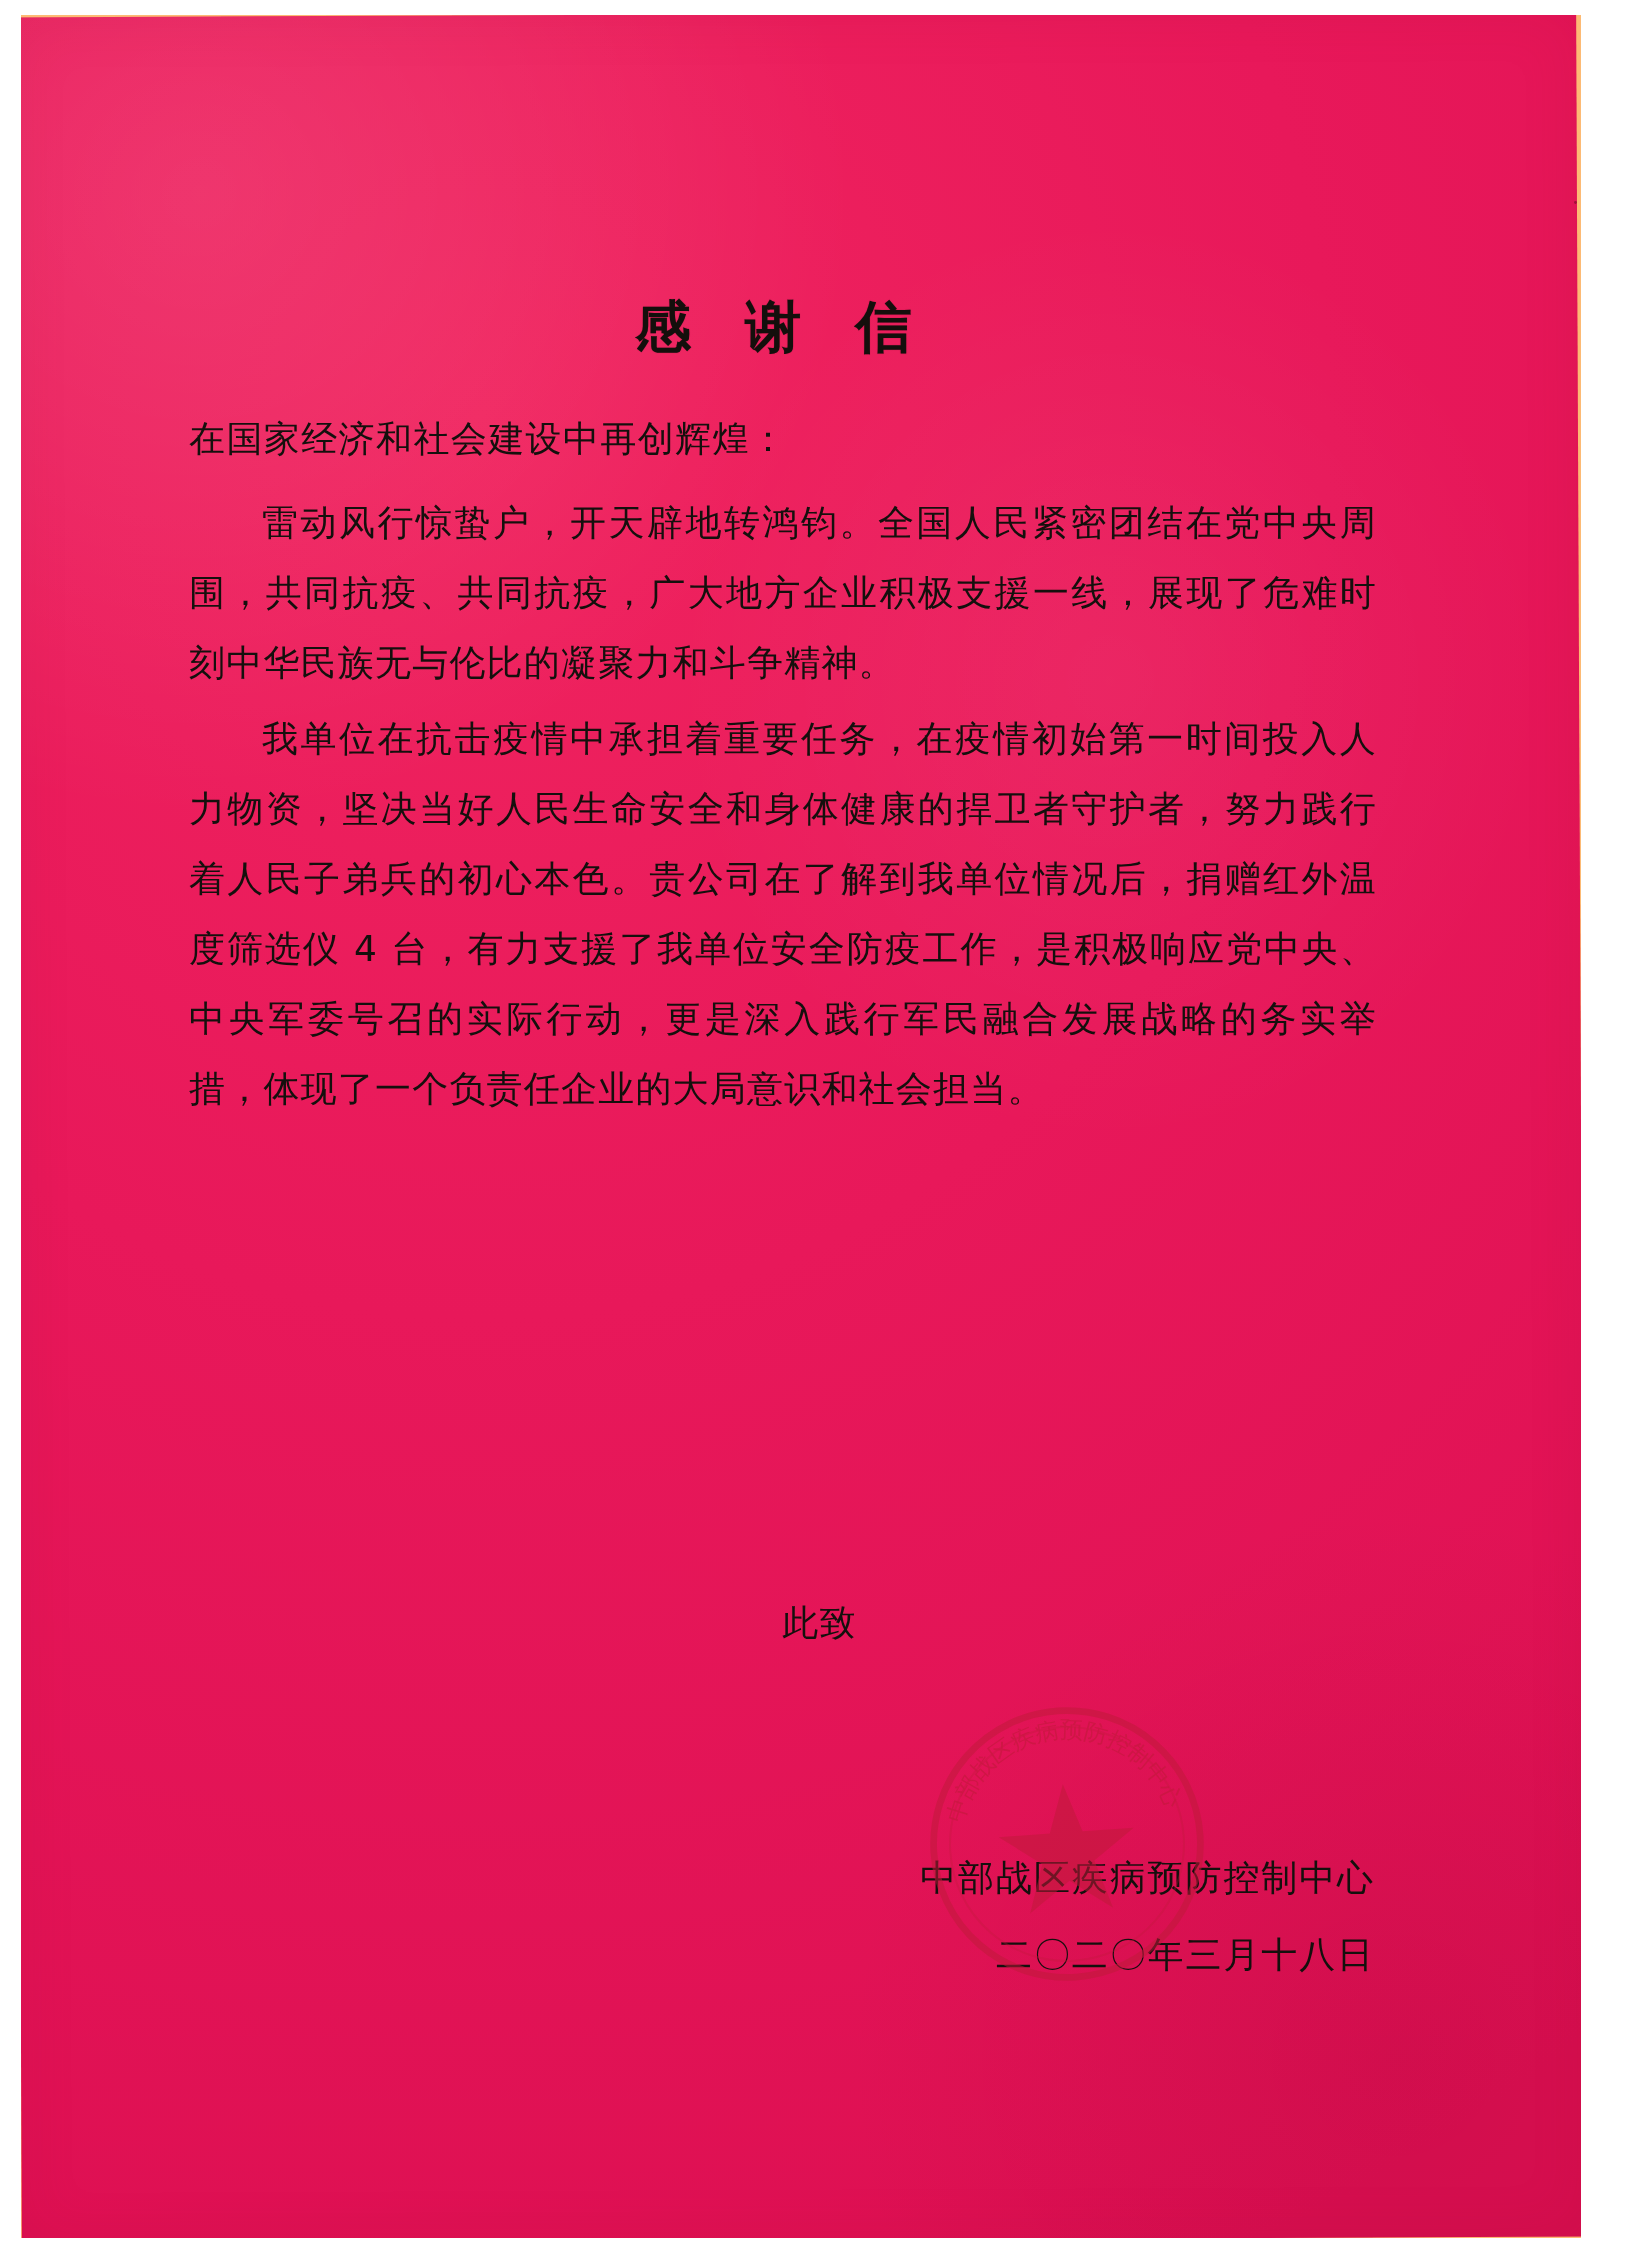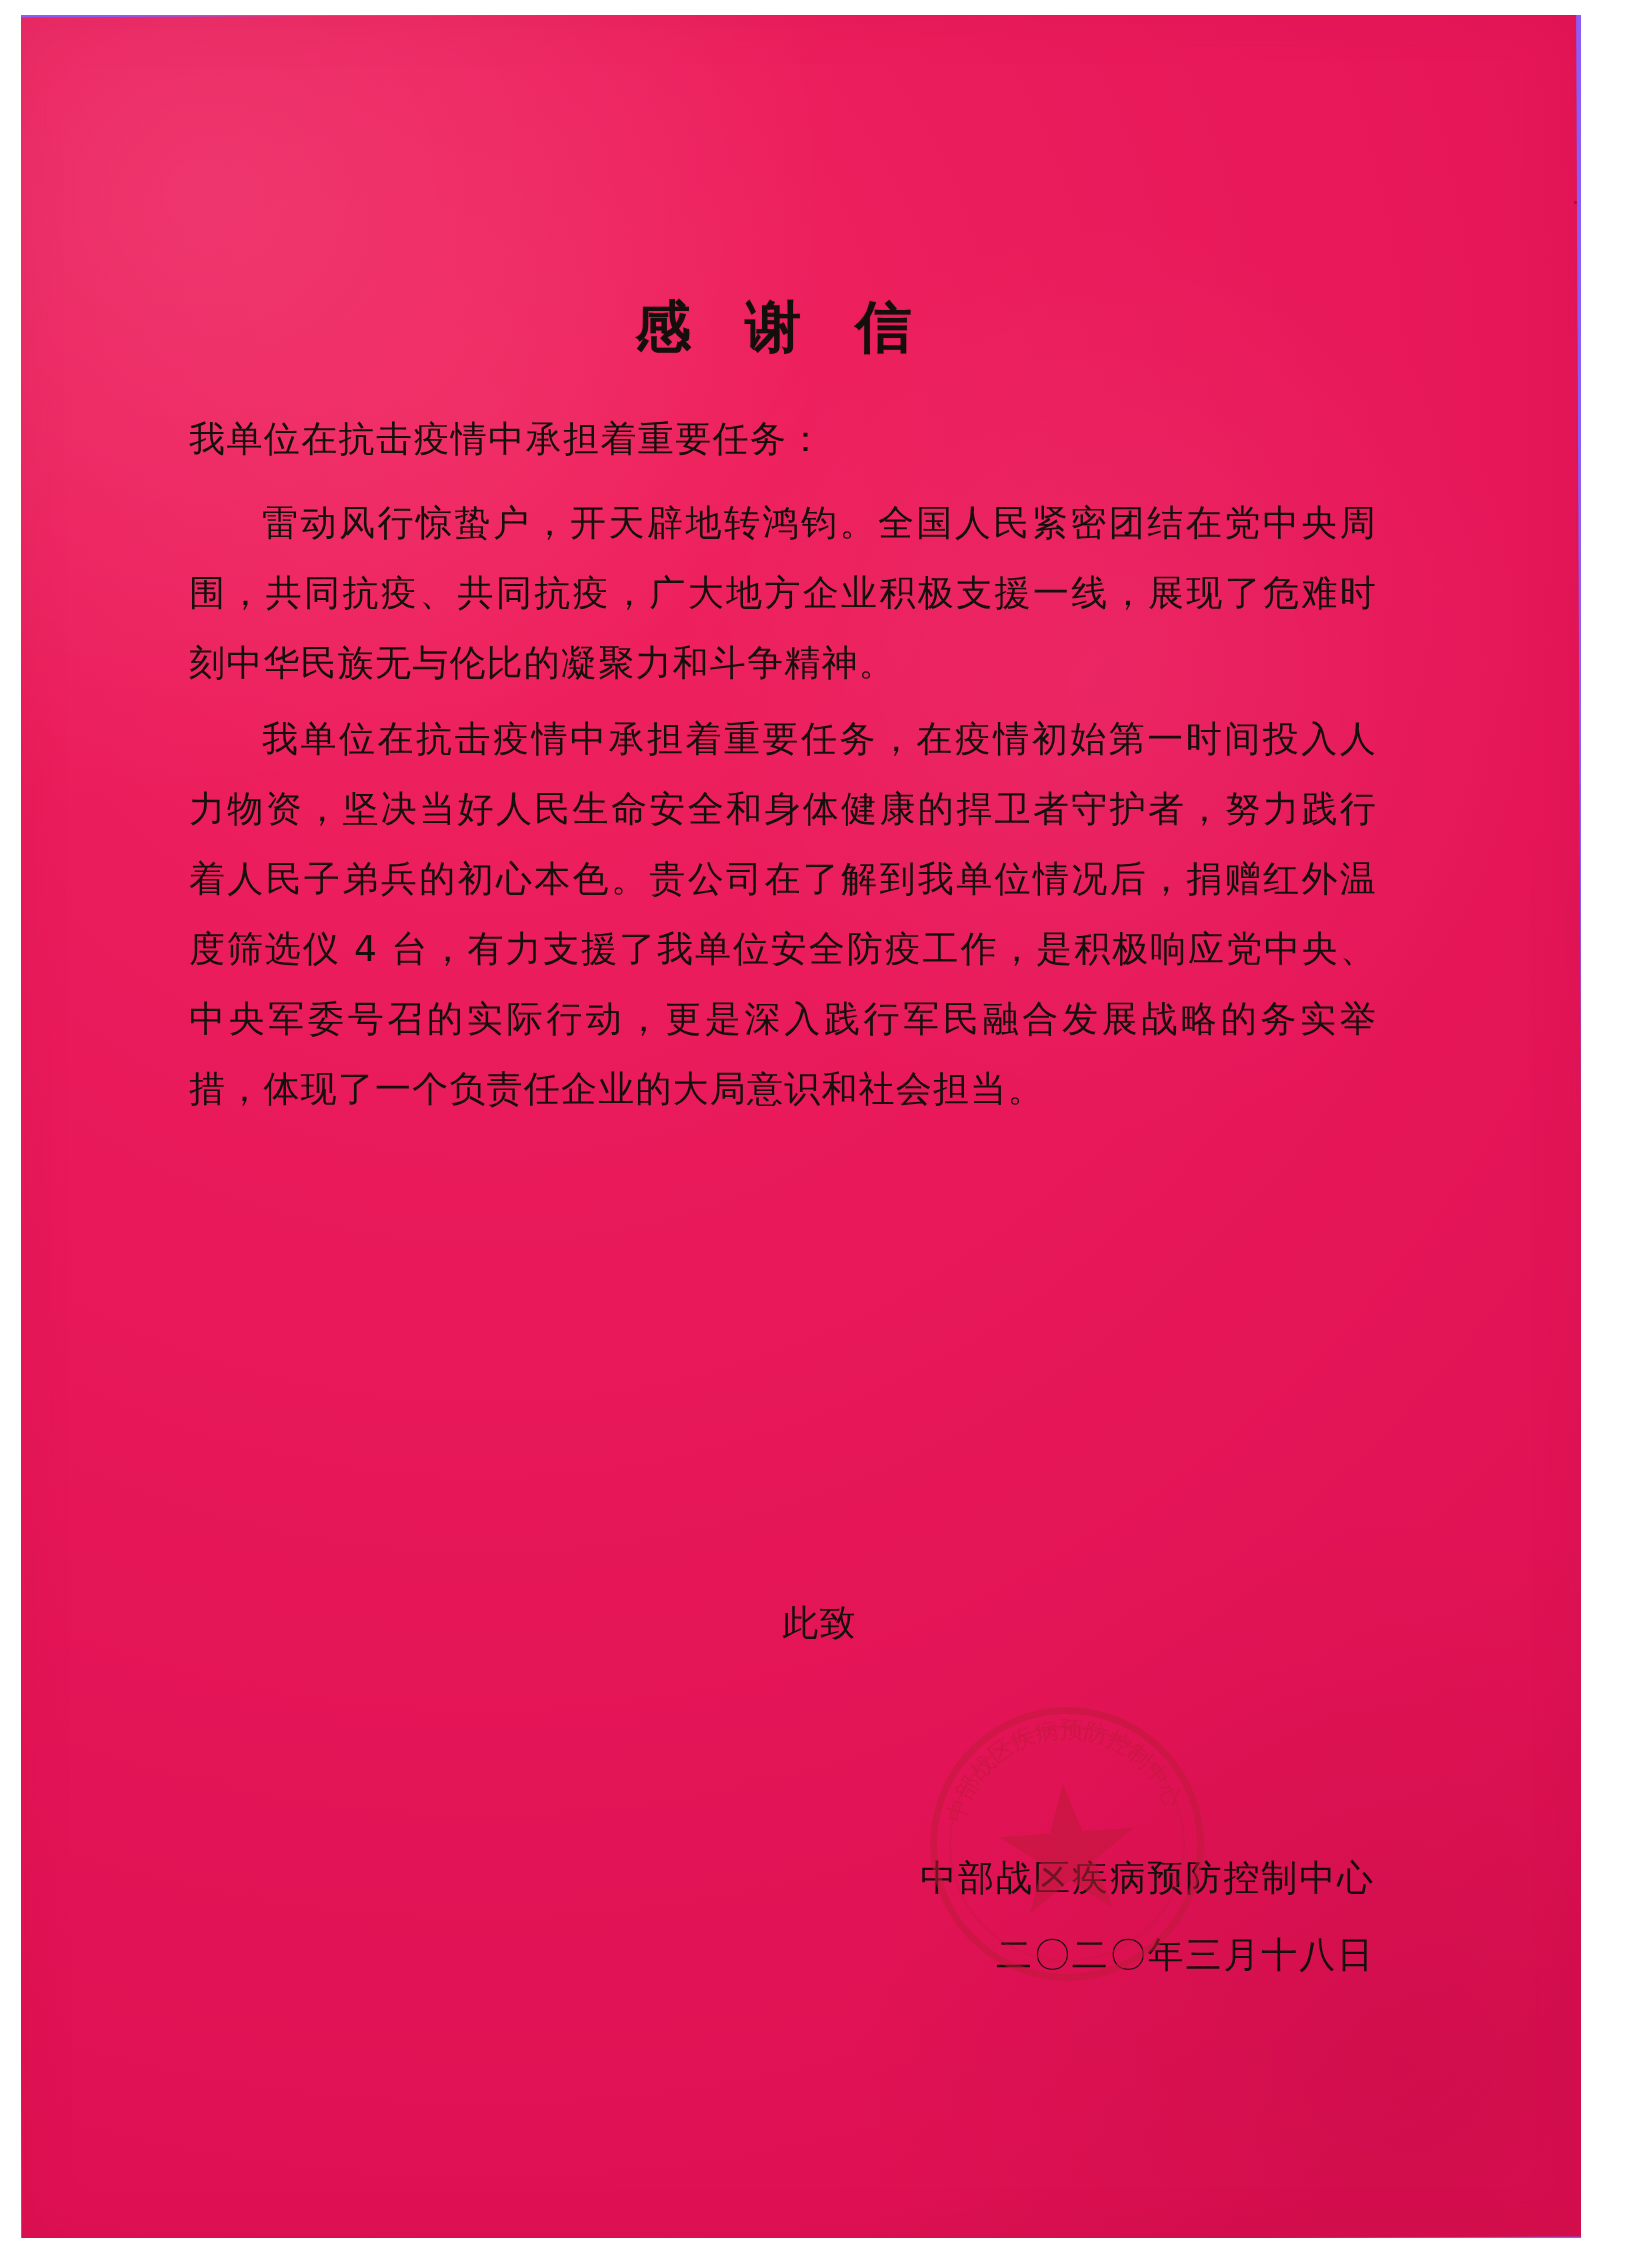--- a/index.html
+++ b/index.html
@@ -12,21 +12,21 @@
     height: 2257px;
     font-family: "DejaVu Sans", sans-serif;
     overflow: hidden;
   }
 
   
   #page {
     position: relative;
     width: 1641px;
     height: 2257px;
-    background: #8b5cf6;
+    background: #fdba74;
     overflow: hidden;
   }
 
   
   #paper {
     position: absolute;
     left: 17.4px;
     top: 13.5px;
     width: 1564px;
     height: 2226px;
@@ -159,21 +159,21 @@
 <body>
 
 <div id="page">
 
   <div id="paper"></div>
 
   <div id="content">
 
     <div class="title">感 谢 信</div>
 
-    <div class="salutation">我单位在抗击疫情中承担着重要任务：</div>
+    <div class="salutation">在国家经济和社会建设中再创辉煌：</div>
 
     <div class="body-block">
       <p class="para">雷动风行惊蛰户，开天辟地转鸿钧。全国人民紧密团结在党中央周围，共同抗疫、共同抗疫，广大地方企业积极支援一线，展现了危难时刻中华民族无与伦比的凝聚力和斗争精神。</p>
       <p class="para">我单位在抗击疫情中承担着重要任务，在疫情初始第一时间投入人力物资，坚决当好人民生命安全和身体健康的捍卫者守护者，努力践行着人民子弟兵的初心本色。贵公司在了解到我单位情况后，捐赠红外温度筛选仪 4 台，有力支援了我单位安全防疫工作，是积极响应党中央、中央军委号召的实际行动，更是深入践行军民融合发展战略的务实举措，体现了一个负责任企业的大局意识和社会担当。</p>
     </div>
 
     <div class="closing">
       <div class="l1">此致</div>
     </div>
 

